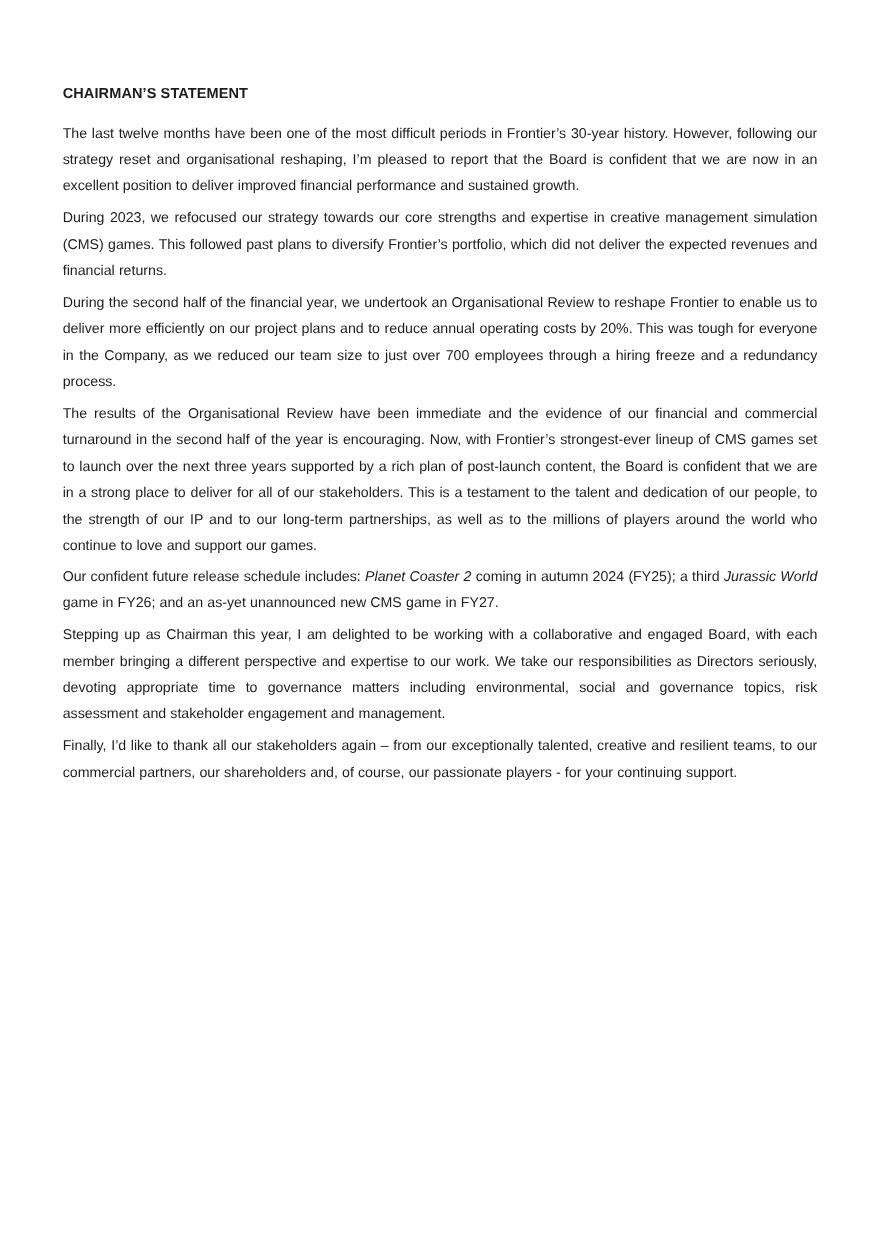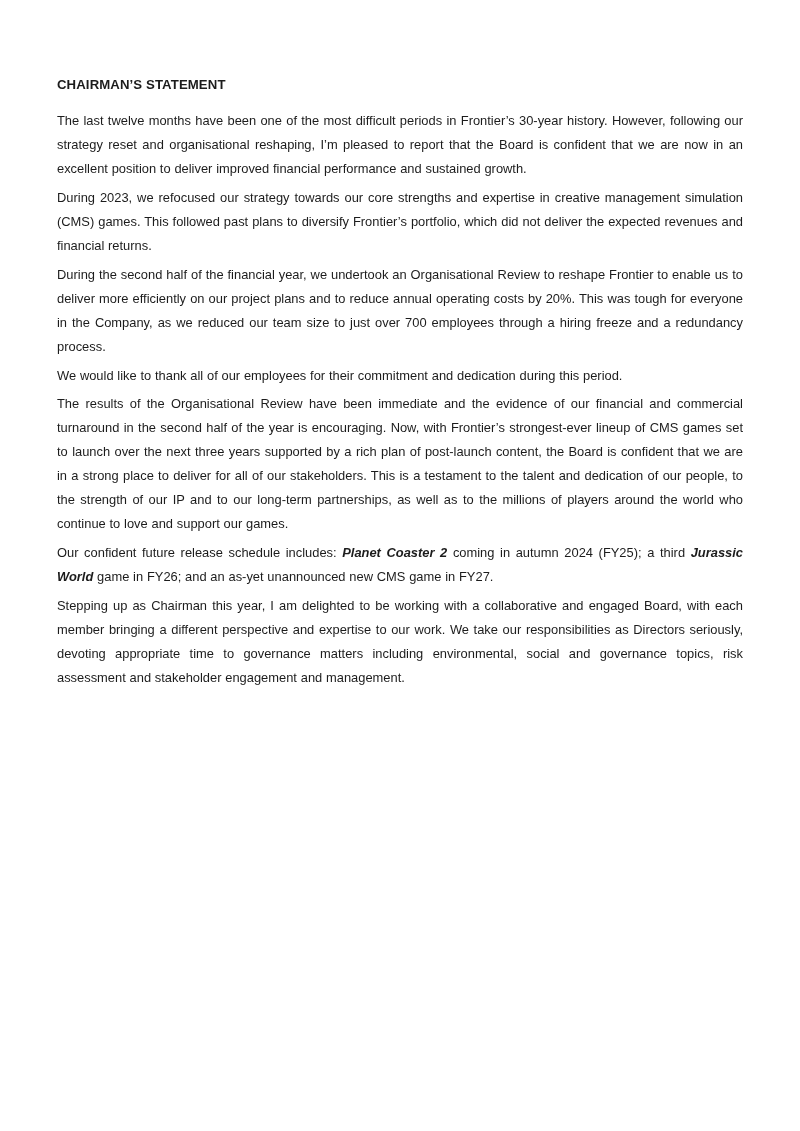--- a/index.html
+++ b/index.html
@@ -28,30 +28,29 @@
   }
   .doc-body p.para {
     font-size: 12.9px;
     line-height: 24px;
     text-align: justify;
     margin: 0 0 4.8px 0;
     word-spacing: 0.2px;
   }
   .doc-body p.para span.italic {
     font-style: italic;
-    font-weight: bold;
   }
 </style>
 </head>
 <body>
 
 <div class="page">
   <h1 class="heading">CHAIRMAN’S STATEMENT</h1>
   <div class="doc-body">
       <p class="para"><span>The last twelve months have been one of the most difficult periods in Frontier’s 30-year history. However, following our strategy reset and organisational reshaping, I’m pleased to report that the Board is confident that we are now in an excellent position to deliver improved financial performance and sustained growth.</span></p>
       <p class="para"><span>During 2023, we refocused our strategy towards our core strengths and expertise in creative management simulation (CMS) games. This followed past plans to diversify Frontier’s portfolio, which did not deliver the expected revenues and financial returns.</span></p>
       <p class="para"><span>During the second half of the financial year, we undertook an Organisational Review to reshape Frontier to enable us to deliver more efficiently on our project plans and to reduce annual operating costs by 20%. This was tough for everyone in the Company, as we reduced our team size to just over 700 employees through a hiring freeze and a redundancy process.</span></p>
-      <p class="para"><span>We would like to thank all of our employees for their commitment and dedication during this period.</span></p>
       <p class="para"><span>The results of the Organisational Review have been immediate and the evidence of our financial and commercial turnaround in the second half of the year is encouraging. Now, with Frontier’s strongest-ever lineup of CMS games set to launch over the next three years supported by a rich plan of post-launch content, the Board is confident that we are in a strong place to deliver for all of our stakeholders.  This is a testament to the talent and dedication of our people, to the strength of our IP and to our long-term partnerships, as well as to the millions of players around the world who continue to love and support our games.</span></p>
       <p class="para"><span>Our confident future release schedule includes: </span><span class="italic">Planet Coaster 2</span><span> coming in autumn 2024 (FY25); a third </span><span class="italic">Jurassic World</span><span> game in FY26; and an as-yet unannounced new CMS game in FY27.</span></p>
       <p class="para"><span>Stepping up as Chairman this year, I am delighted to be working with a collaborative and engaged Board, with each member bringing a different perspective and expertise to our work. We take our responsibilities as Directors seriously, devoting appropriate time to governance matters including environmental, social and governance topics, risk assessment and stakeholder engagement and management.</span></p>
+      <p class="para"><span>Finally, I’d like to thank all our stakeholders again – from our exceptionally talented, creative and resilient teams, to our commercial partners, our shareholders and, of course, our passionate players - for your continuing support.</span></p>
     </div>
 </div>
 
 </body></html>

